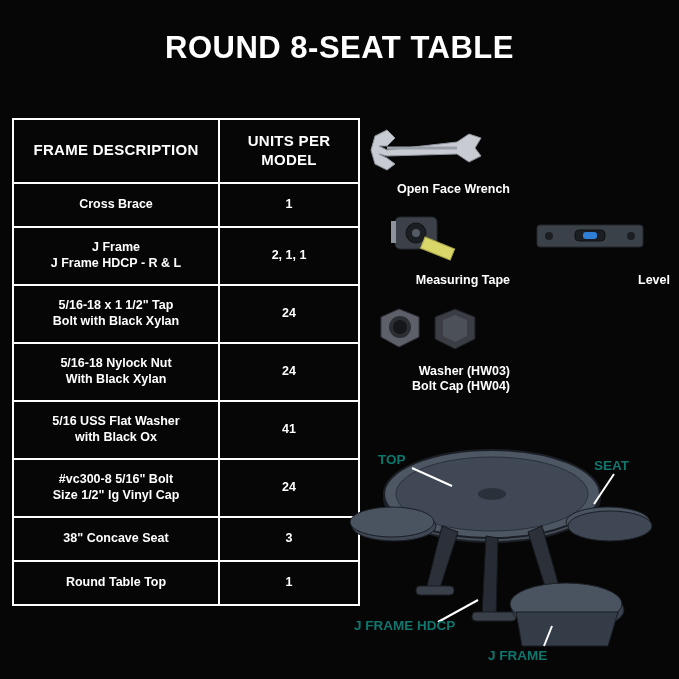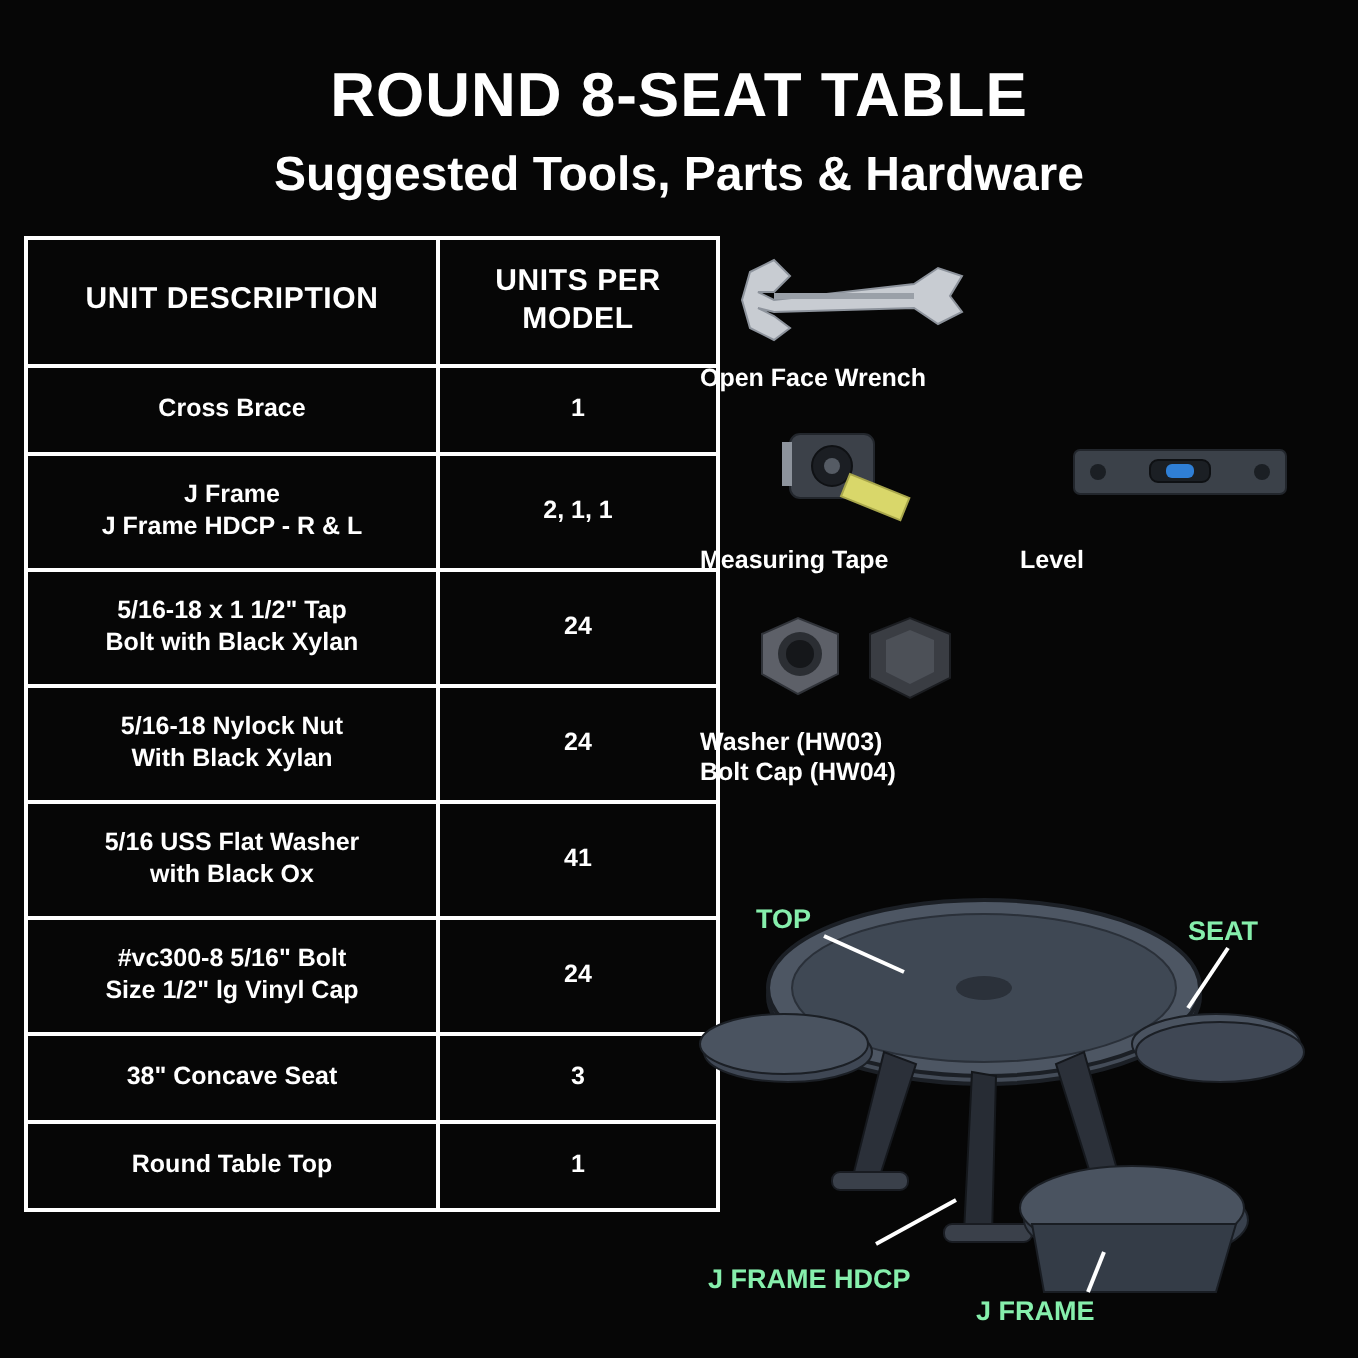--- a/index.html
+++ b/index.html
@@ -74,21 +74,21 @@
     left: 350px;
     top: 120px;
     width: 320px;
   }
   .tool-row {
     display: flex;
     width: 320px;
   }
   .tool-cell {
     width: 160px;
-    text-align: left;
+    text-align: right;
   }
   .tool-art {
     height: 58px;
     display: flex;
     align-items: center;
     justify-content: center;
   }
   .tool-label {
     font-size: 12.5px;
     font-weight: bold;
@@ -102,40 +102,39 @@
     position: absolute;
     left: 346px;
     top: 440px;
     width: 330px;
     height: 236px;
   }
   .callout {
     position: absolute;
     font-size: 13.5px;
     font-weight: bold;
-    color: #86efac;
+    color: #0f766e;
     white-space: nowrap;
   }
   .c-top  { left: 32px;  top: 12px; }
   .c-seat { left: 248px; top: 18px; }
-  .c-jframe-hdcp { left: 8px;  top: 192px; }
+  .c-jframe-hdcp { left: 8px;  top: 178px; }
   .c-jframe { left: 142px; top: 208px; }
 </style>
 </head>
 <body>
 
 <div class="page">
 
   <div class="title">ROUND 8-SEAT TABLE</div>
-  <div class="subtitle">Suggested Tools, Parts &amp; Hardware</div>
 
   <table class="spec-table">
     <thead>
       <tr>
-        <th class="col-desc">UNIT DESCRIPTION</th>
+        <th class="col-desc">FRAME DESCRIPTION</th>
         <th class="col-units">UNITS PER MODEL</th>
       </tr>
     </thead>
     <tbody>
       <tr class="row-short">
         <td>Cross Brace</td>
         <td>1</td>
       </tr>
       <tr class="row-tall">
         <td style="white-space: pre-line;">J Frame

